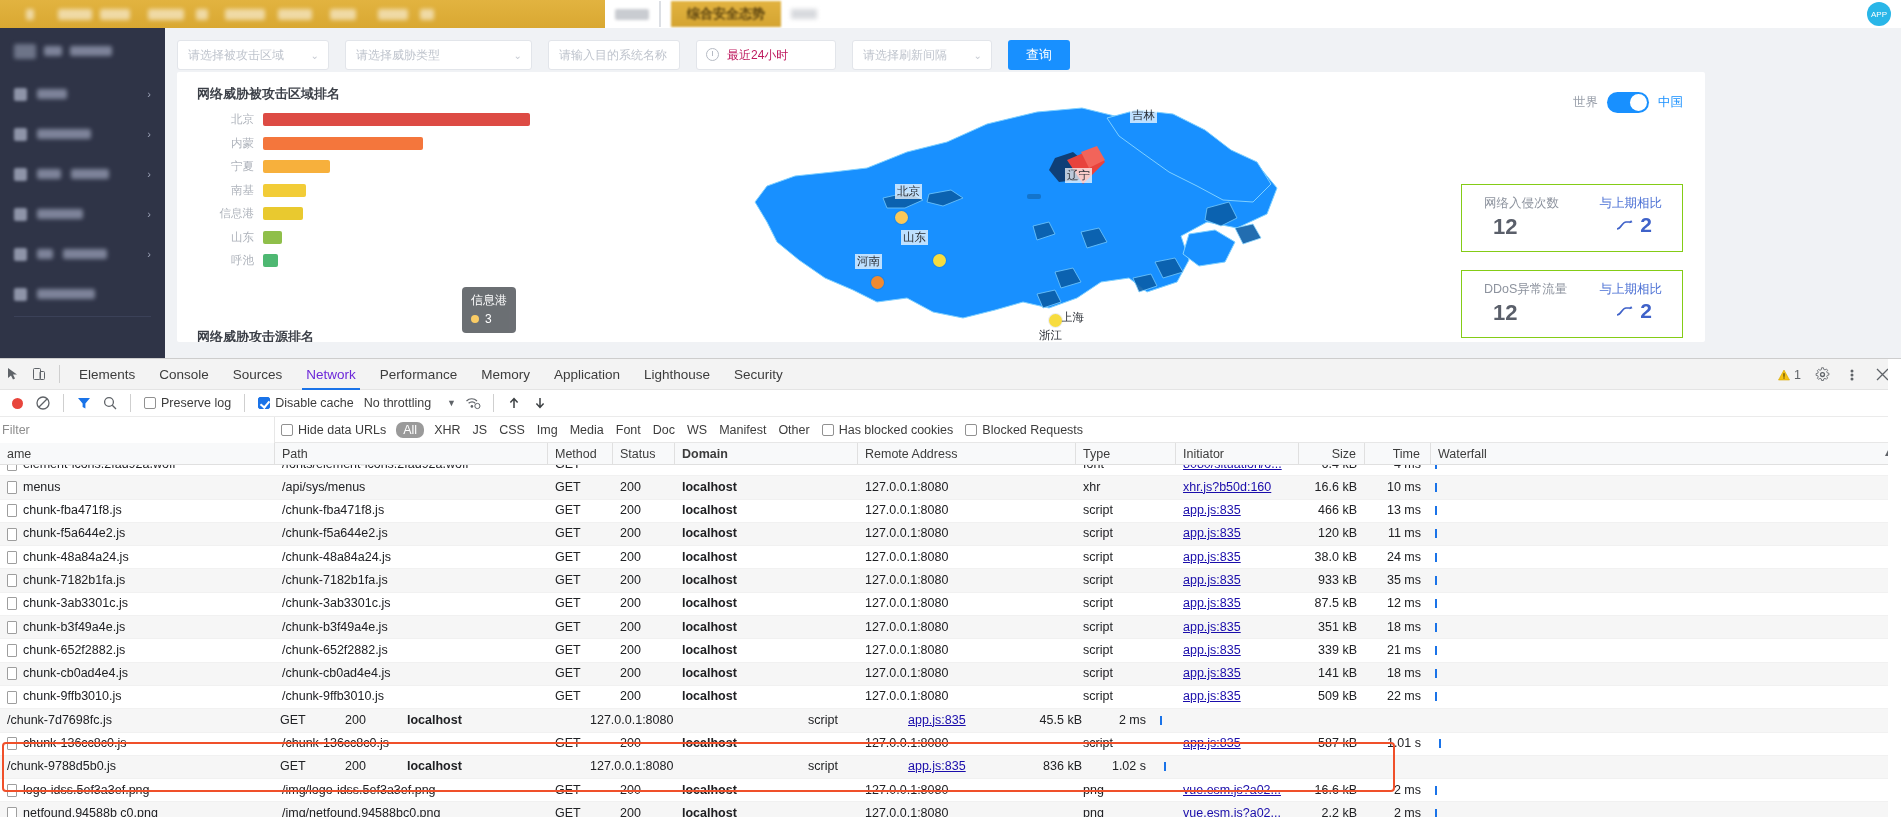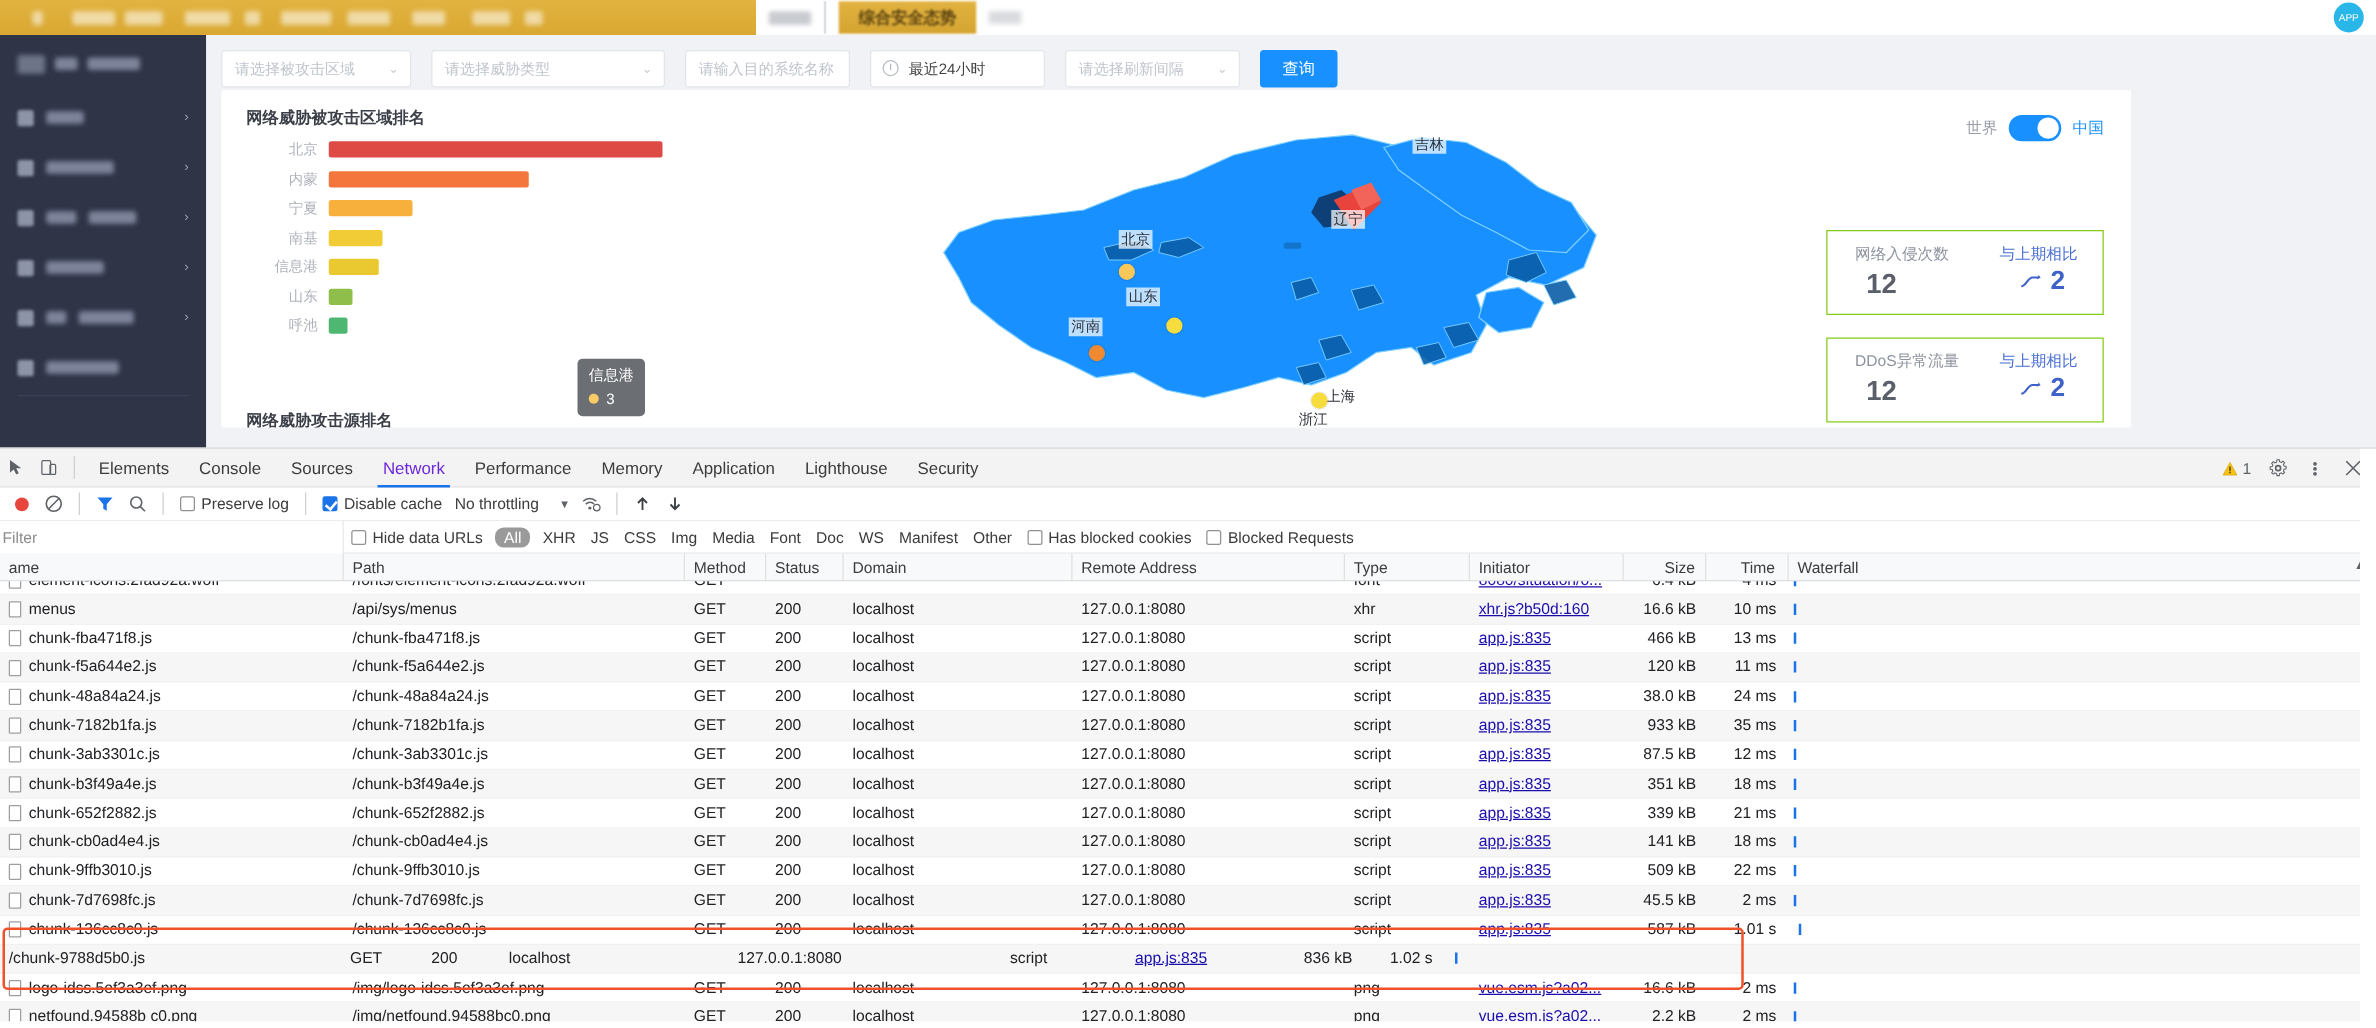--- a/index.html
+++ b/index.html
@@ -80,21 +80,21 @@
   .filterbar { display: flex; align-items: center; gap: 16px; height: 34px; }
   .fld {
     height: 30px; background: #fff; border: 1px solid #e2e5ea; border-radius: 3px;
     display: flex; align-items: center; padding: 0 10px; position: relative;
     font-size: 12px; color: #bfc4cd;
   }
   .fld .chevd { position: absolute; right: 9px; color: #c6cad2; font-size: 10px; }
   .fld.w1 { width: 152px; }
   .fld.w2 { width: 187px; }
   .fld.w3 { width: 132px; }
-  .fld.w4 { width: 140px; color: #404040; padding-left: 30px; }
+  .fld.w4 { width: 140px; color: #be185d; padding-left: 30px; }
   .fld.w5 { width: 140px; }
   .clock-ic {
     position: absolute; left: 9px; top: 7px; width: 13px; height: 13px;
     border: 1.3px solid #b6bbc4; border-radius: 50%;
   }
   .clock-ic:after {
     content: ""; position: absolute; left: 5px; top: 2px; width: 1.2px; height: 5px;
     background: #b6bbc4;
   }
   .qbtn {
@@ -255,21 +255,21 @@
   .nt-row {
     display: flex; height: 23.3px; align-items: center; color: #202124;
     border-bottom: 1px solid #f1f1f1;
   }
   .nt-row.odd { background: #f6f6f6; }
   .nt-row .c { height: 23.3px; line-height: 23.3px; padding-left: 7px; overflow: hidden; white-space: nowrap; }
   .c.name { width: 275px; display: flex; align-items: center; gap: 6px; }
   .c.path { width: 273px; }
   .c.method { width: 65px; }
   .c.status { width: 62px; }
-  .c.domain { width: 183px; }
+  .c.domain { width: 183px; font-weight: bold; }
   .c.remote { width: 218px; }
   .c.type { width: 100px; }
   .c.initiator { width: 123px; }
   .c.size { width: 66px; text-align: right; padding-right: 8px; padding-left: 0; }
   .c.time { width: 66px; text-align: right; padding-right: 10px; padding-left: 0; }
   .c.wf { flex: 1; position: relative; }
   .c.initiator a { color: #1a0dab; text-decoration: underline; }
   .doc-ic {
     width: 10px; height: 13px; border: 1px solid #9e9e9e; border-radius: 1px; background: #fff;
     flex: none;
@@ -853,24 +853,20 @@
               <div class="c remote">127.0.0.1:8080</div>
               <div class="c type">script</div>
               <div class="c initiator"><a href="#">app.js:835</a></div>
               <div class="c size">509 kB</div>
               <div class="c time">22 ms</div>
               <div class="c wf">
                 <span class="wfbar"></span>
               </div>
             </div>
             <div class="nt-row odd">
-              <div class="c name">
-                <span class="doc-ic"></span>
-                <span>chunk-7d7698fc.js</span>
-              </div>
               <div class="c path">/chunk-7d7698fc.js</div>
               <div class="c method">GET</div>
               <div class="c status">200</div>
               <div class="c domain">localhost</div>
               <div class="c remote">127.0.0.1:8080</div>
               <div class="c type">script</div>
               <div class="c initiator"><a href="#">app.js:835</a></div>
               <div class="c size">45.5 kB</div>
               <div class="c time">2 ms</div>
               <div class="c wf">

